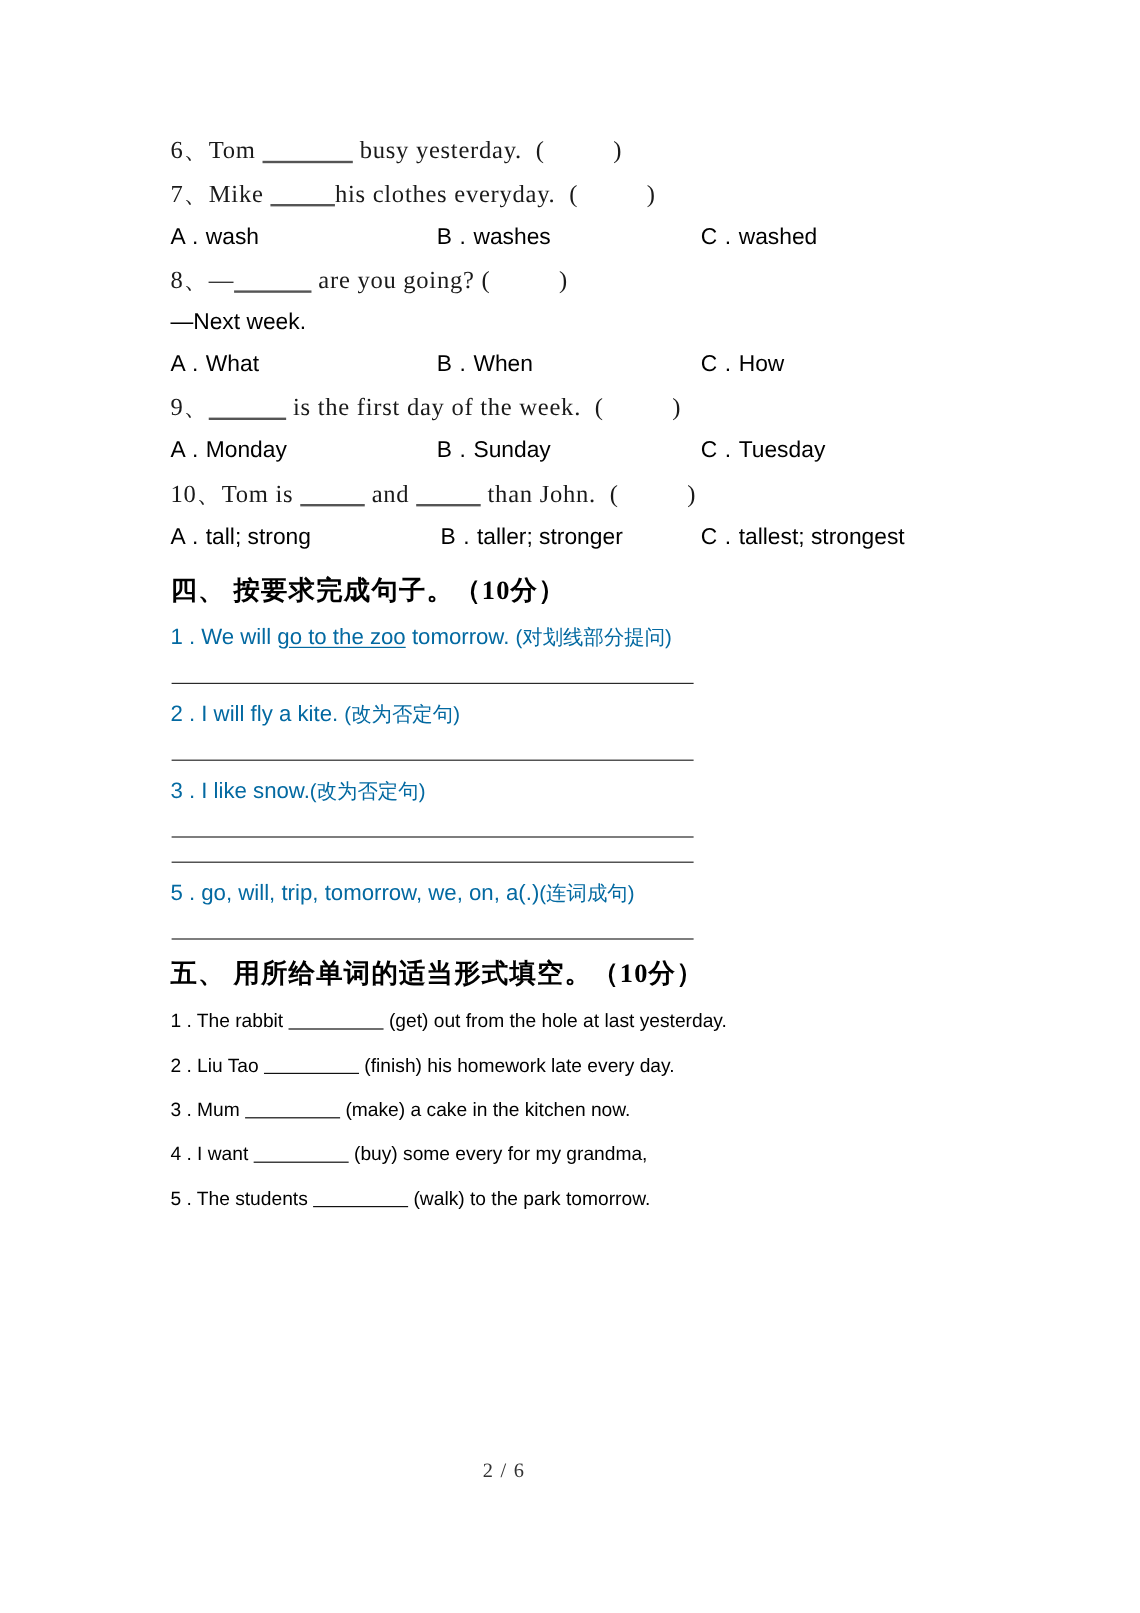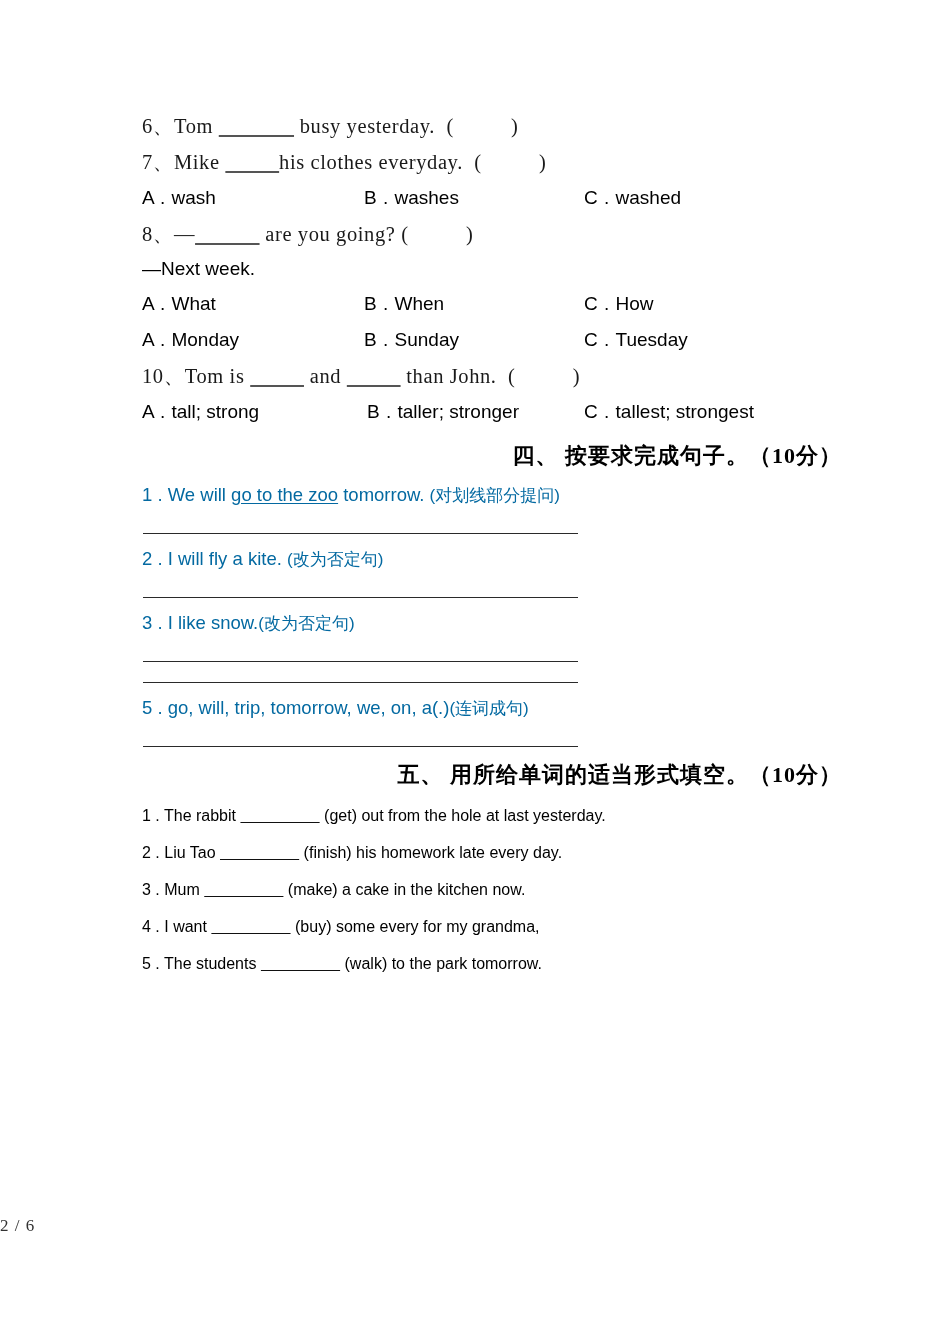--- a/index.html
+++ b/index.html
@@ -80,21 +80,20 @@
   
   .section-head {
     font-family: "Liberation Serif", "DejaVu Serif", serif;
     font-weight: bold;
     font-size: 22px;
     line-height: 40px;
     letter-spacing: 1px;
     color: #000;
     margin: 6px 0 2px 0;
     white-space: pre;
-    text-align: right;
   }
 
   
   .q-item {
     font-family: "Liberation Sans", sans-serif;
     font-size: 18.5px;
     line-height: 34px;
     color: #0369a1;
     white-space: nowrap;
   }
@@ -122,21 +121,21 @@
     color: transparent;
     letter-spacing: 1px;
   }
 
   
   .footer {
     position: absolute;
     left: 0;
     top: 1216px;
     width: 840px;
-    text-align: left;
+    text-align: center;
     font-family: "Liberation Serif", "DejaVu Serif", serif;
     font-size: 17px;
     color: #333;
     letter-spacing: 1px;
   }
 </style>
 </head>
 <body>
 
 <div class="page">
@@ -152,20 +151,21 @@
     </div>
 
     <div class="mc-stem"><span>8、—</span><span class="blank-u">______</span><span> are you going? (          )</span></div>
     <div class="answer-line-sans">—Next week.</div>
     <div class="opt-row">
       <span class="opt a"><span class="lab">A . </span><span>What</span></span>
       <span class="opt b"><span class="lab">B . </span><span>When</span></span>
       <span class="opt c"><span class="lab">C . </span><span>How</span></span>
     </div>
 
+    <div class="mc-stem"><span>9、</span><span class="blank-u">______</span><span> is the first day of the week.  (          )</span></div>
     <div class="opt-row">
       <span class="opt a"><span class="lab">A . </span><span>Monday</span></span>
       <span class="opt b"><span class="lab">B . </span><span>Sunday</span></span>
       <span class="opt c"><span class="lab">C . </span><span>Tuesday</span></span>
     </div>
 
     <div class="mc-stem"><span>10、Tom is </span><span class="blank-u">_____</span><span> and </span><span class="blank-u">_____</span><span> than John.  (          )</span></div>
     <div class="opt-row wide">
       <span class="opt a"><span class="lab">A . </span><span>tall; strong</span></span>
       <span class="opt b"><span class="lab">B . </span><span>taller; stronger</span></span>

